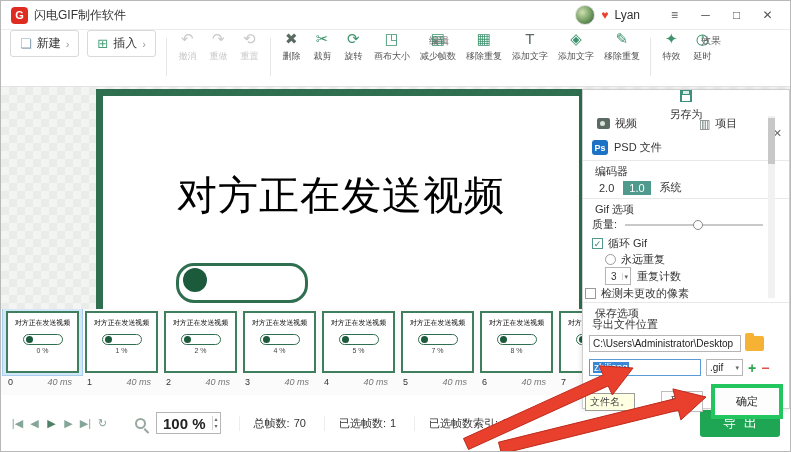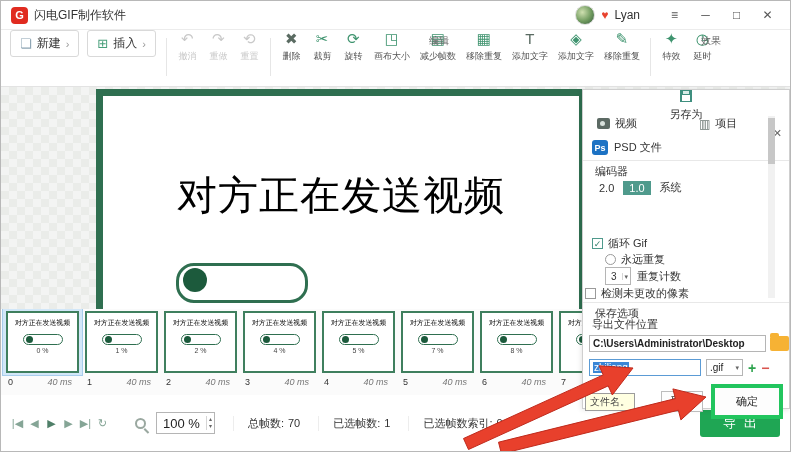--- a/index.html
+++ b/index.html
@@ -70,21 +70,21 @@
   .row-detect{top:196px;padding-left:2px;gap:5px;}
   .cb{width:11px;height:11px;border:1px solid #4f9a8c;display:inline-flex;align-items:center;justify-content:center;font-size:9px;color:#2e7d68;box-sizing:border-box;background:#fff;flex:0 0 auto;}
   .cb.empty{border-color:#9a9a9a;}
   .radio{width:11px;height:11px;border:1px solid #9a9a9a;border-radius:50%;box-sizing:border-box;background:#fff;flex:0 0 auto;}
   .spin{display:inline-flex;align-items:center;border:1px solid #b5b5b5;height:16px;background:#fff;}
   .spin .val{padding:0 5px;font-size:10px;}
   .spin .dd{border-left:1px solid #d5d5d5;font-size:7px;color:#666;padding:0 2px;display:flex;flex-direction:column;line-height:7px;}
   .row-loc-label{top:227px;padding-left:9px;}
   .row-path{top:245px;padding-left:6px;gap:4px;}
   .fake-input{height:17px;border:1px solid #b5b5b5;background:#fff;font-size:10px;line-height:16px;padding:0 3px;box-sizing:border-box;white-space:nowrap;overflow:hidden;color:#222;}
-  .path-box{width:177px;font-weight:bold;}
+  .path-box{width:152px;}
   .folder-btn{width:19px;height:15px;position:relative;background:#f6b234;border-radius:2px;}
   .folder-btn::before{content:"";position:absolute;left:0;top:-3px;width:9px;height:4px;background:#f6b234;border-radius:2px 2px 0 0;}
   .row-file{top:269px;padding-left:6px;gap:5px;}
   .name-box{width:112px;border-color:#5b9bd5;}
   .seltext{background:#3a86d6;color:#fff;padding:0 1px;}
   .ext-box{width:37px;display:flex;justify-content:space-between;align-items:center;}
   .ext-box .dd{font-size:7px;color:#666;}
   .plus{color:#2ca34d;font-weight:bold;font-size:14px;}
   .minus{color:#d9544f;font-weight:bold;font-size:14px;}
   .row-bottom{top:294px;padding-left:2px;}
@@ -107,21 +107,21 @@
   .meta{display:flex;justify-content:space-between;padding:2px 10px 0 5px;font-size:9px;color:#333;}
   .dur{color:#777;font-style:italic;}
 
   
   .statusbar{position:absolute;left:0;right:0;bottom:0;height:56px;background:#fff;display:flex;align-items:center;padding:0 8px;box-sizing:border-box;}
   .pb{width:17px;text-align:center;color:#85a596;font-size:11px;}
   .pb.play{color:#4f7f68;}
   .magnifier{position:relative;width:11px;height:11px;border:2px solid #9aa8a0;border-radius:50%;margin-left:24px;box-sizing:border-box;}
   .magnifier::after{content:"";position:absolute;left:8px;top:8px;width:6px;height:2px;background:#9aa8a0;transform:rotate(45deg);transform-origin:0 0;}
   .zoom-box{display:flex;align-items:center;border:1px solid #b5b5b5;height:20px;margin-left:10px;background:#fff;}
-  .zoom-box .zv{font-size:13px;padding:0 6px;color:#222;}
+  .zoom-box .zv{font-size:15px;padding:0 6px;color:#222;font-weight:bold;}
   .zoom-box .zspin{border-left:1px solid #d5d5d5;display:flex;flex-direction:column;font-size:6px;line-height:7px;color:#666;padding:0 2px;}
   .stat{font-size:11px;color:#333;margin-left:18px;padding-left:14px;border-left:1px solid #ededed;white-space:nowrap;}
   .stat:first-of-type{border-left:none;}
   .stat b{font-weight:normal;margin-left:4px;}
   .export-btn{margin-left:auto;margin-right:2px;width:80px;height:27px;background:#1fa654;color:#fff;font-size:13px;display:flex;align-items:center;justify-content:center;letter-spacing:8px;text-indent:8px;border-radius:3px;}
 
   .arrows{position:absolute;left:0;top:0;z-index:50;pointer-events:none;}
 </style>
 </head>
 <body>
@@ -388,20 +388,27 @@
       <span>PSD 文件</span>
     </div>
 
     <div class="sec-hd hd-encoder">编码器</div>
     <div class="sp-row row-encoder">
       <span>2.0</span>
       <span class="enc-sel">1.0</span>
       <span>系统</span>
     </div>
 
+    <div class="sec-hd hd-gif">Gif 选项</div>
+    <div class="sp-row row-quality">
+      <span>质量:</span>
+      <span class="slider">
+          <span class="handle"></span>
+        </span>
+    </div>
     <div class="sp-row row-loop">
       <span class="cb">✓</span>
       <span>循环 Gif</span>
     </div>
     <div class="sp-row row-forever">
       <span class="radio"></span>
       <span>永远重复</span>
     </div>
     <div class="sp-row row-repeat">
       <span class="spin">

